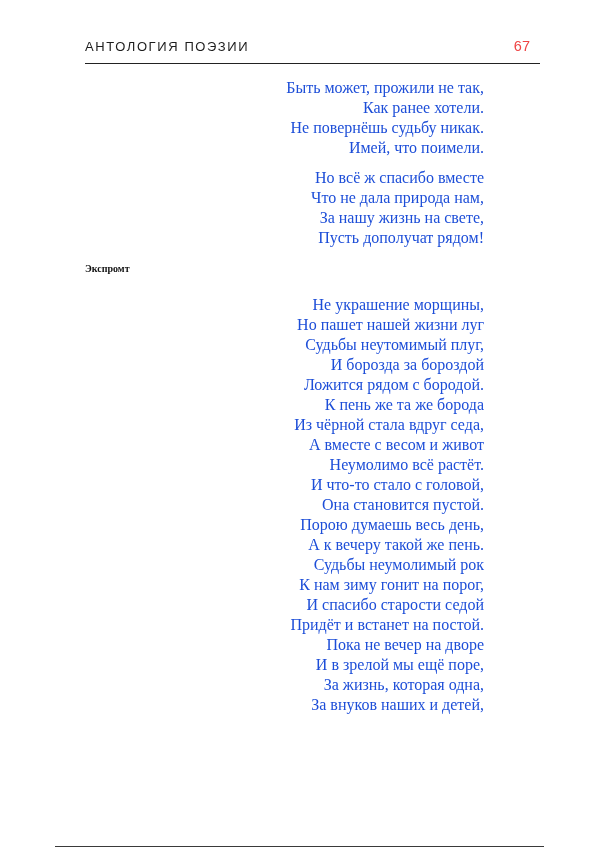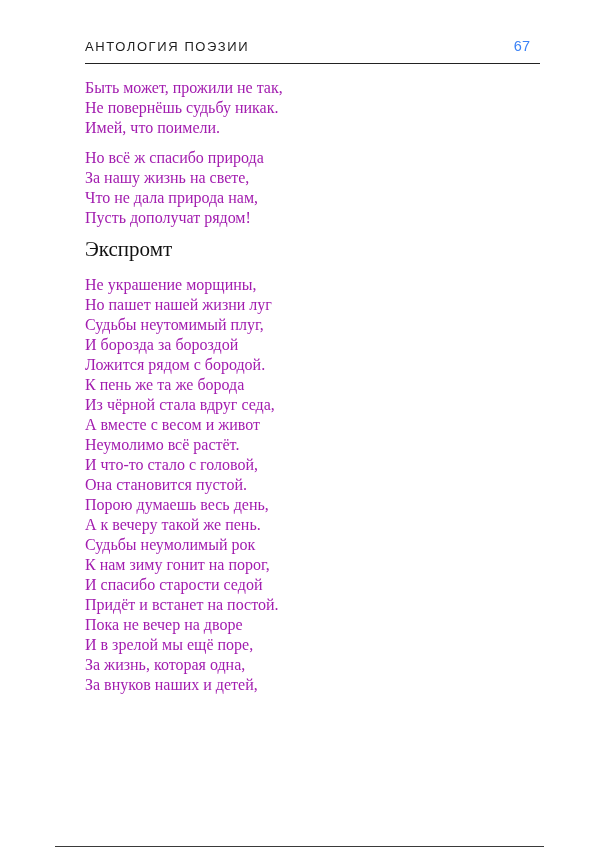--- a/index.html
+++ b/index.html
@@ -25,40 +25,41 @@
   }
   .header-title {
     font-family: "Liberation Sans", sans-serif;
     font-size: 13px;
     letter-spacing: 1.6px;
     color: #1c1c1c;
   }
   .page-number {
     font-family: "Liberation Sans", sans-serif;
     font-size: 14.5px;
-    color: #3b82f6;
+    color: #ef4444;
     padding-right: 10px;
   }
   .header-rule {
     width: 455px;
     border-bottom: 1.5px solid #222222;
     margin-top: 9px;
     margin-bottom: 14px;
   }
   .stanza { margin-bottom: 10px; }
   .poem-line {
     font-size: 16px;
     line-height: 20px;
     white-space: pre;
-    color: #a21caf;
+    color: #1d4ed8;
+    text-align: right;
   }
   .section-heading {
-    font-size: 21px;
+    font-size: 10px;
     line-height: 20px;
-    font-weight: normal;
+    font-weight: bold;
     margin-top: 11px;
     margin-bottom: 16px;
     color: #111111;
   }
   .footer-rule {
     position: absolute;
     left: 55px;
     right: 0;
     bottom: 5px;
     border-top: 1px solid #3a3a3a;
@@ -71,28 +72,29 @@
 
   <div class="running-header">
     <span class="header-title">АНТОЛОГИЯ ПОЭЗИИ</span>
     <span class="page-number">67</span>
   </div>
 
   <div class="header-rule"></div>
 
   <div class="stanza">
       <div class="poem-line">Быть может, прожили не так,</div>
+      <div class="poem-line">Как ранее хотели.</div>
       <div class="poem-line">Не повернёшь судьбу никак.</div>
       <div class="poem-line">Имей, что поимели.</div>
     </div>
 
   <div class="stanza">
-      <div class="poem-line">Но всё ж спасибо природа</div>
+      <div class="poem-line">Но всё ж спасибо вместе</div>
+      <div class="poem-line">Что не дала природа нам,</div>
       <div class="poem-line">За нашу жизнь на свете,</div>
-      <div class="poem-line">Что не дала природа нам,</div>
       <div class="poem-line">Пусть дополучат рядом!</div>
     </div>
 
   <h2 class="section-heading">Экспромт</h2>
 
   <div class="stanza">
       <div class="poem-line">Не украшение морщины,</div>
       <div class="poem-line">Но пашет нашей жизни луг</div>
       <div class="poem-line">Судьбы неутомимый плуг,</div>
       <div class="poem-line">И борозда за бороздой</div>

